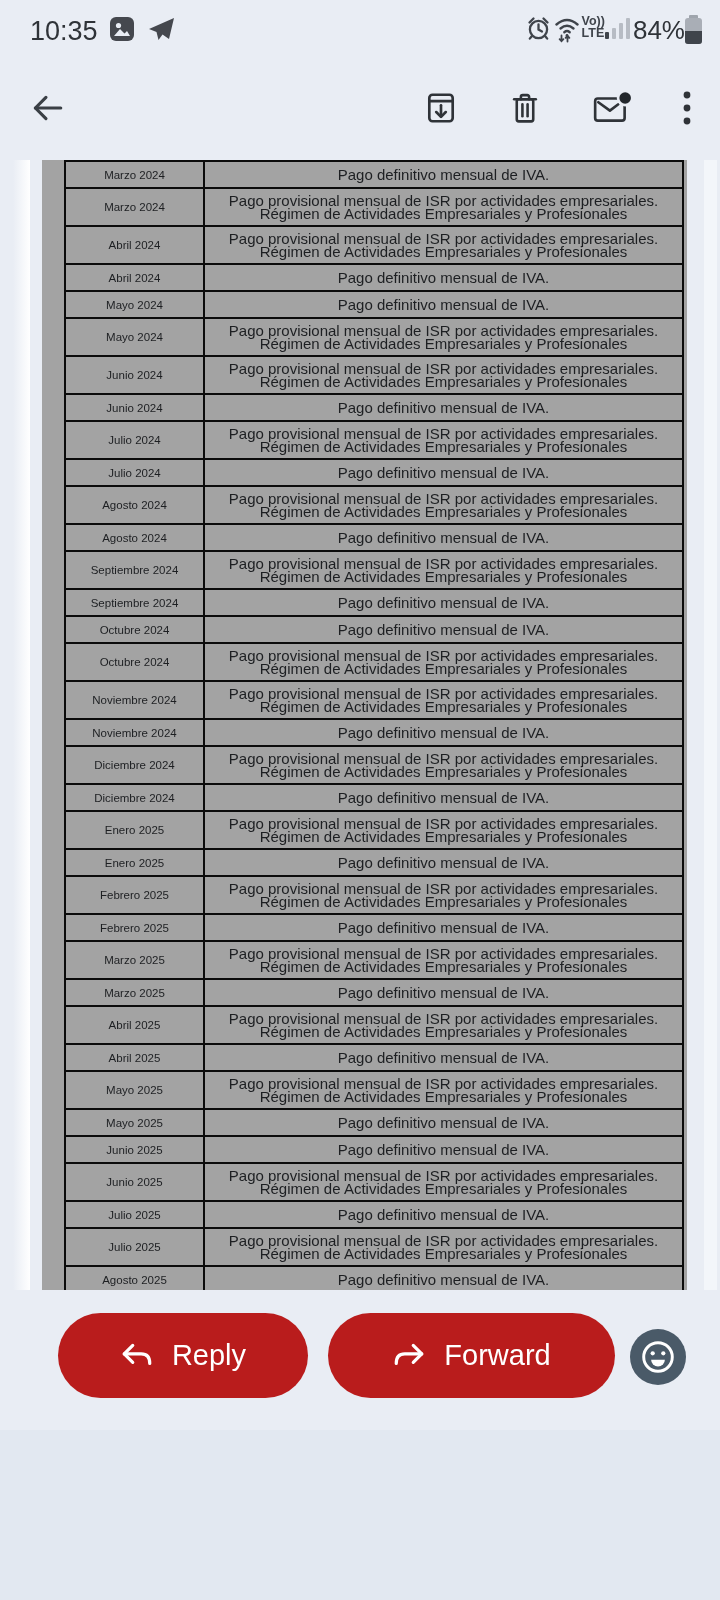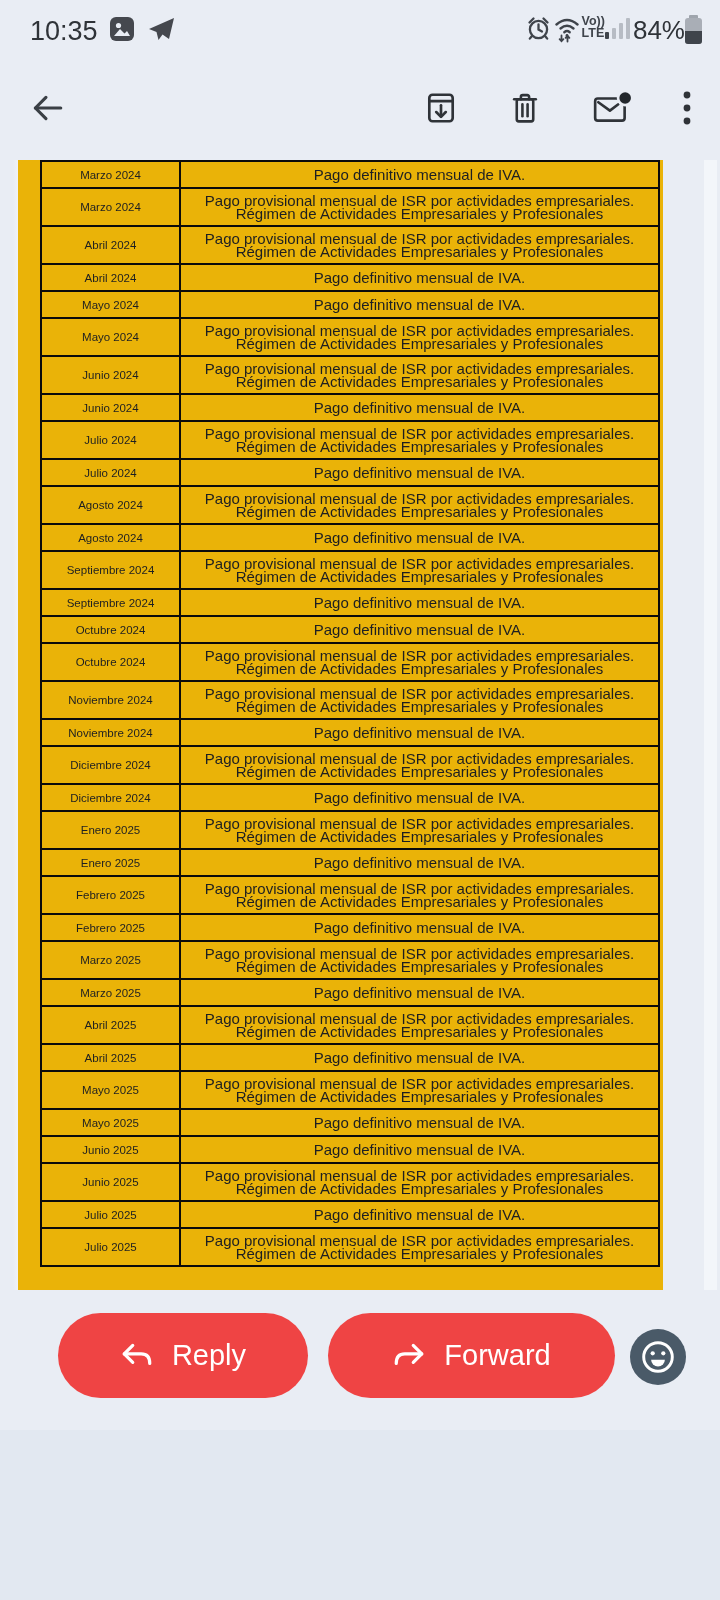--- a/index.html
+++ b/index.html
@@ -21,33 +21,33 @@
 
   
   .toolbar{position:absolute;top:56px;left:0;right:0;height:104px;display:flex;
            align-items:center;justify-content:space-between;padding:0 28px 0 28px;box-sizing:border-box;}
   .tb-right{display:flex;align-items:center;gap:50px;}
   .icon-btn{display:flex;align-items:center;justify-content:center;cursor:pointer;}
 
   
   .gutter-left{position:absolute;left:13px;top:160px;width:17px;height:1130px;
                background:linear-gradient(90deg,#e9edf4,#ffffff);}
-  .email-card{position:absolute;left:18px;top:160px;width:645px;height:1130px;background:#eab308;overflow:hidden;}
+  .email-card{position:absolute;left:42px;top:160px;width:645px;height:1130px;background:#a3a3a3;overflow:hidden;}
   .scroll-strip{position:absolute;left:704px;top:160px;width:13px;height:1130px;background:#f3f6fa;}
   table.sched{border-collapse:collapse;table-layout:fixed;width:620px;margin:-4px 0 0 22px;}
   table.sched td{border:2px solid #0b0b0b;text-align:center;vertical-align:middle;
                  color:#1d1f22;padding:2px 8px;overflow:hidden;}
   table.sched tr:first-child td{border-top-width:6px;}
   td.month{width:121px;font-size:11.5px;}
   td.desc{font-size:15px;line-height:13px;}
   tr.row-single td{height:21px;}
   tr.row-multi td{height:32px;}
 
   
-  .pill{position:absolute;top:1313px;height:85px;border-radius:44px;background:#ef4444;
+  .pill{position:absolute;top:1313px;height:85px;border-radius:44px;background:#b91c1c;
         color:#fff;display:flex;align-items:center;justify-content:center;gap:18px;
         font-size:29px;cursor:pointer;}
   .pill-reply{left:58px;width:250px;}
   .pill-forward{left:328px;width:287px;}
   .emoji-btn{position:absolute;left:630px;top:1329px;width:56px;height:56px;border-radius:50%;
              background:#4a5a68;display:flex;align-items:center;justify-content:center;cursor:pointer;}
 
   
   .bottom-band{position:absolute;top:1430px;left:0;right:0;height:170px;background:#e2e8f1;}
 </style>
@@ -291,20 +291,24 @@
             <td class="desc">Pago provisional mensual de ISR por actividades empresariales. Régimen de Actividades Empresariales y Profesionales</td>
           </tr>
           <tr class="row-single">
             <td class="month">Julio 2025</td>
             <td class="desc">Pago definitivo mensual de IVA.</td>
           </tr>
           <tr class="row-multi">
             <td class="month">Julio 2025</td>
             <td class="desc">Pago provisional mensual de ISR por actividades empresariales. Régimen de Actividades Empresariales y Profesionales</td>
           </tr>
+          <tr class="row-single">
+            <td class="month">Agosto 2025</td>
+            <td class="desc">Pago definitivo mensual de IVA.</td>
+          </tr>
         </tbody>
     </table>
   </div>
   <div class="scroll-strip"></div>
 
   <div class="pill pill-reply">
     <svg width="34" height="30" viewBox="0 0 32 28" fill="none" stroke="#fff" stroke-width="3" stroke-linecap="round" stroke-linejoin="round">
       <path d="M12 4 L4 12 L12 20"></path>
         <path d="M4 12 H20 C25.5 12 28 15.5 28 21"></path>
     </svg>

